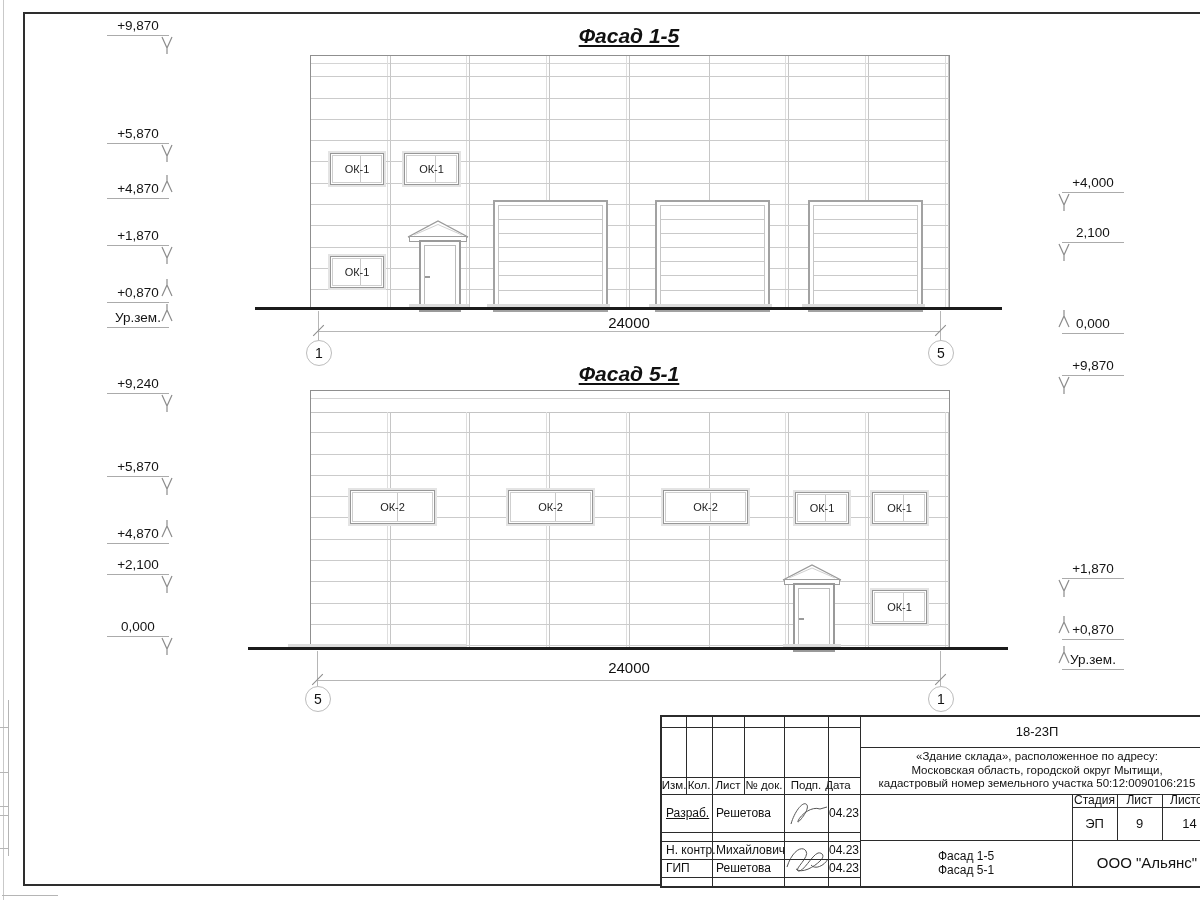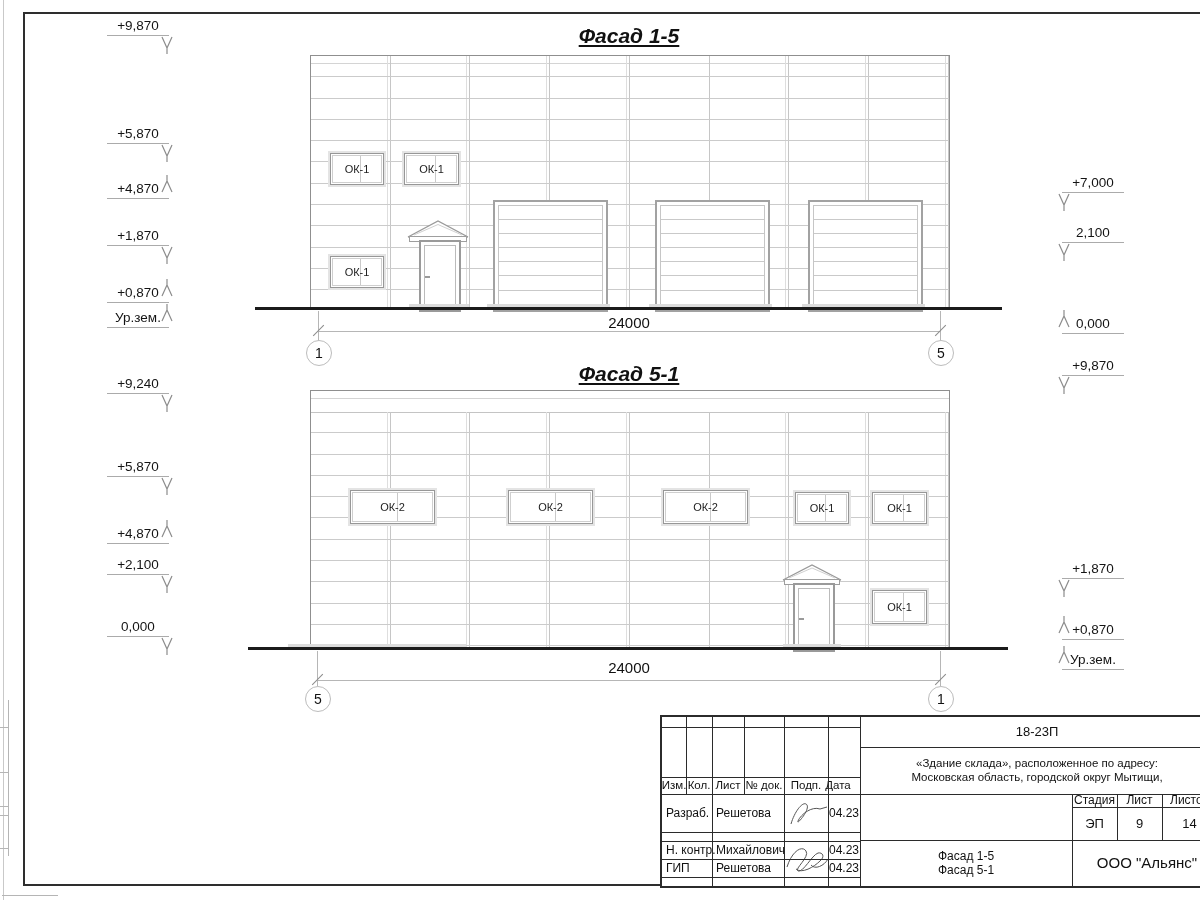--- a/index.html
+++ b/index.html
@@ -160,21 +160,21 @@
       </svg>
     </div>
   <div class="lvl" style="left:107px;top:310px;">
       <span class="t">Ур.зем.</span>
       <svg class="arr sd-r au" viewBox="0 0 14 18">
         <path d="M2 17 L7 6 L12 17 M7 6 L7 0"></path>
       </svg>
     </div>
 
   <div class="lvl" style="left:1062px;top:175px;">
-      <span class="t">+7,000</span>
+      <span class="t">+4,000</span>
       <svg class="arr sd-l ad" viewBox="0 0 14 18">
         <path d="M2 1 L7 12 L12 1 M7 12 L7 18"></path>
       </svg>
     </div>
   <div class="lvl" style="left:1062px;top:225px;">
       <span class="t">2,100</span>
       <svg class="arr sd-l ad" viewBox="0 0 14 18">
         <path d="M2 1 L7 12 L12 1 M7 12 L7 18"></path>
       </svg>
     </div>
@@ -298,41 +298,42 @@
 
   <div class="stamp" id="stamp">
 
     <div class="sc small" style="left:0;top:60px;width:24px;height:17px;">Изм.</div>
     <div class="sc small" style="left:24px;top:60px;width:26px;height:17px;">Кол.</div>
     <div class="sc small" style="left:50px;top:60px;width:32px;height:17px;">Лист</div>
     <div class="sc small" style="left:82px;top:60px;width:40px;height:17px;">№ док.</div>
     <div class="sc small" style="left:122px;top:60px;width:44px;height:17px;">Подп.</div>
     <div class="sc small" style="left:160px;top:60px;width:32px;height:17px;">Дата</div>
 
-    <div class="sc ml" style="left:1px;top:77px;width:48px;height:38px;">Разраб.</div>
+    <div class="sc ml" style="left:1px;top:77px;width:48px;height:38px;text-decoration:underline;">Разраб.</div>
     <div class="sc ml" style="left:51px;top:77px;width:70px;height:38px;">Решетова</div>
     <div class="sc" style="left:166px;top:77px;width:32px;height:38px;">04.23</div>
     <div class="sc ml" style="left:1px;top:124px;width:48px;height:18px;text-align:right;">Н. контр.</div>
     <div class="sc ml" style="left:51px;top:124px;width:70px;height:18px;">Михайлович</div>
     <div class="sc" style="left:166px;top:124px;width:32px;height:18px;">04.23</div>
     <div class="sc ml" style="left:1px;top:142px;width:48px;height:18px;">ГИП</div>
     <div class="sc ml" style="left:51px;top:142px;width:70px;height:18px;">Решетова</div>
     <div class="sc" style="left:166px;top:142px;width:32px;height:18px;">04.23</div>
 
     <svg class="sig abs" style="left:123px;top:80px;" width="44" height="34" viewBox="0 0 44 34">
       <path d="M6 27 C10 13 19 3 22 8 C25 13 11 29 13 24 C16 17 27 9 35 12 L42 10"></path>
     </svg>
     <svg class="sig abs" style="left:120px;top:126px;" width="48" height="33" viewBox="0 0 48 33">
       <path d="M5 24 C10 8 20 2 24 8 C28 14 12 26 16 28 C21 30 30 12 36 10 C41 9 43 14 38 18 C32 24 20 31 14 26 M29 22 C33 27 42 23 46 16"></path>
     </svg>
 
     <div class="sc" style="left:198px;top:0;width:354px;height:30px;font-size:13px;">18-23П</div>
     <div class="sc multiline small" style="left:198px;top:30px;width:354px;height:47px;">
       <span>«Здание склада», расположенное по адресу:</span>
       <span>Московская область, городской округ Мытищи,</span>
+      <span>кадастровый номер земельного участка 50:12:0090106:215</span>
     </div>
     <div class="sc" style="left:410px;top:77px;width:45px;height:13px;">Стадия</div>
     <div class="sc" style="left:455px;top:77px;width:45px;height:13px;">Лист</div>
     <div class="sc" style="left:500px;top:77px;width:55px;height:13px;">Листов</div>
     <div class="sc" style="left:410px;top:90px;width:45px;height:33px;font-size:13px;">ЭП</div>
     <div class="sc" style="left:455px;top:90px;width:45px;height:33px;font-size:13px;">9</div>
     <div class="sc" style="left:500px;top:90px;width:55px;height:33px;font-size:13px;">14</div>
     <div class="sc multiline" style="left:198px;top:123px;width:212px;height:46px;">
       <span>Фасад 1-5</span>
       <span>Фасад 5-1</span>

